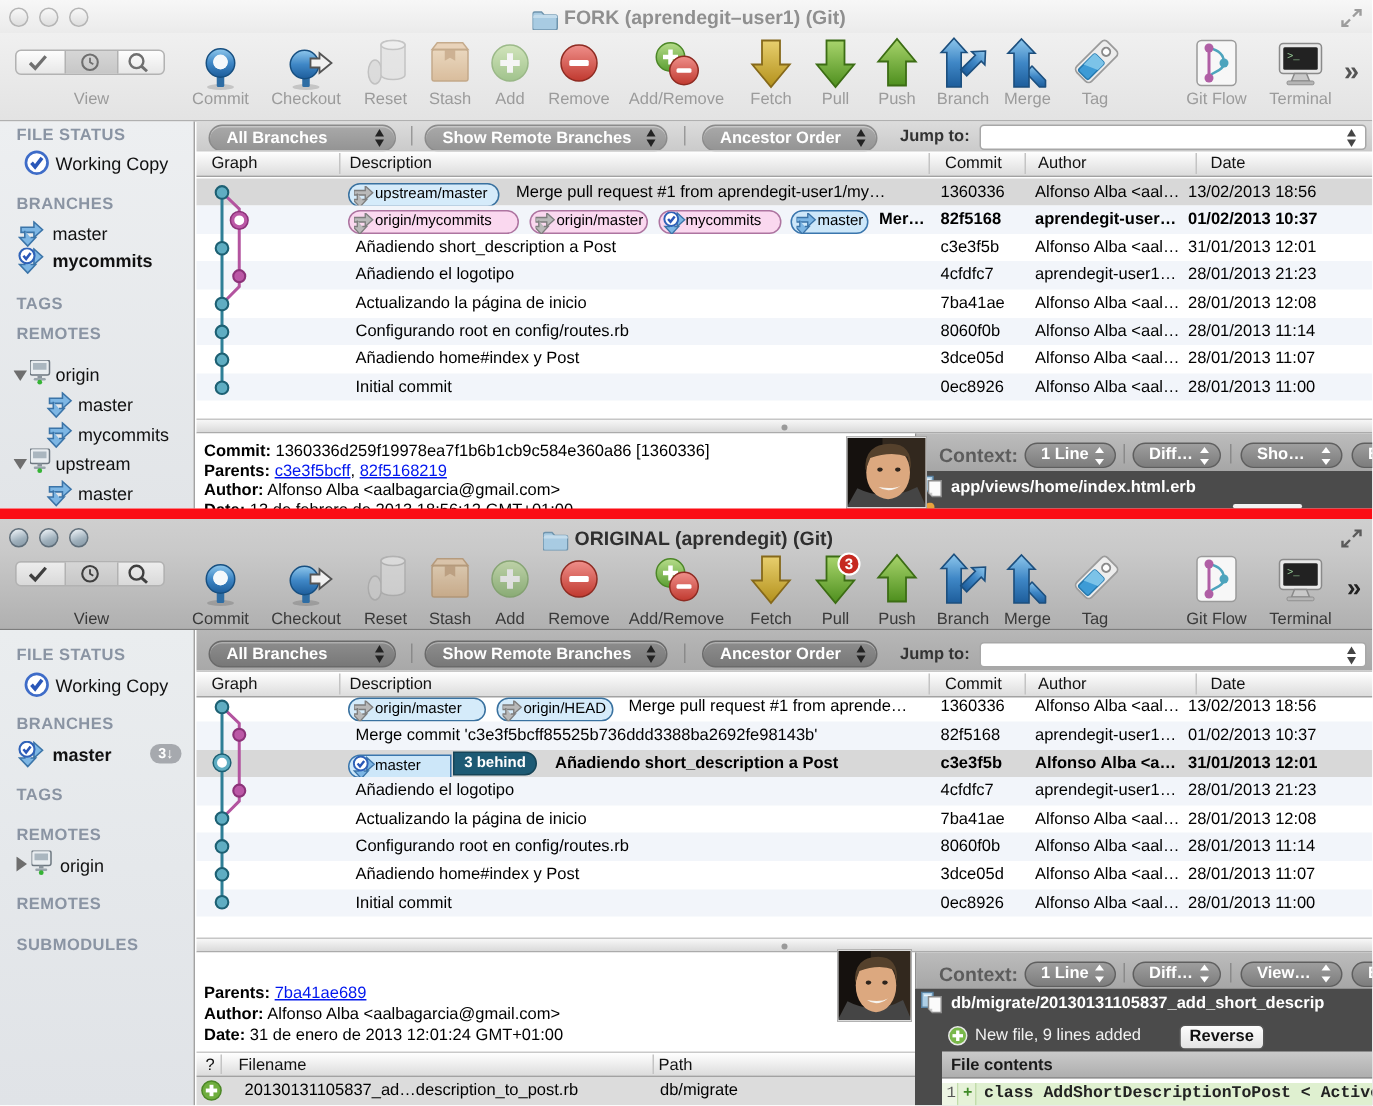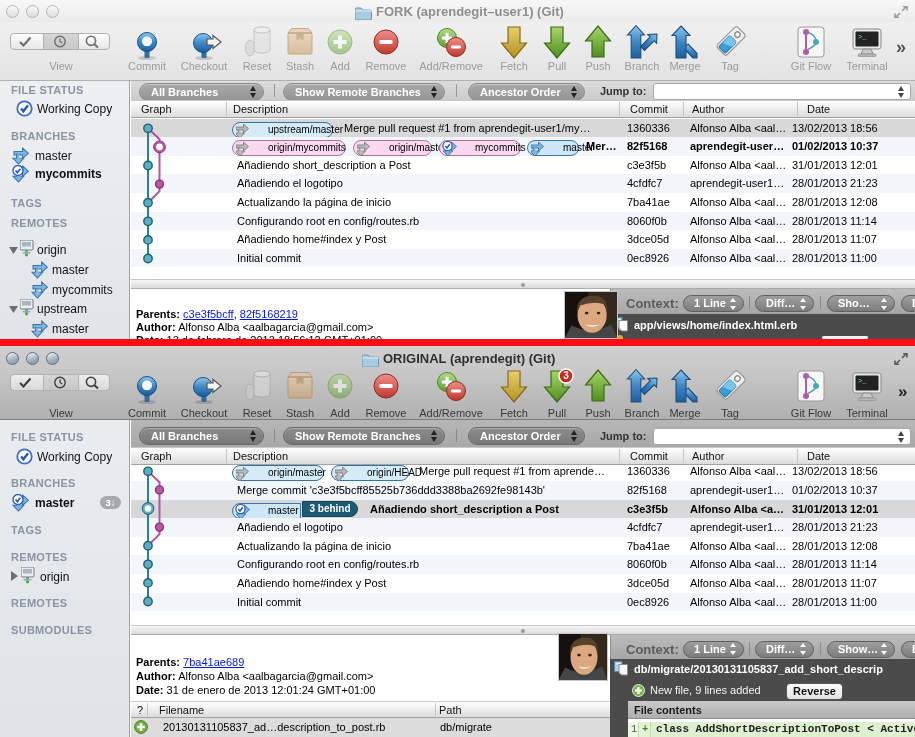--- a/index.html
+++ b/index.html
@@ -26,21 +26,21 @@
 .combo{position:absolute;background:#fff;border:1px solid #a7a7a7;border-radius:3px}
 .combo .spud:before{border-bottom-color:#444}.combo .spud:after{border-top-color:#444}
 .thead{position:absolute;background:linear-gradient(#ffffff,#dcdcdc);border-top:1px solid #c9c9c9;border-bottom:1px solid #a2a2a2;box-sizing:border-box}
 .thead span{position:absolute;top:2px;font-size:11px;color:#111}
 .thead i{position:absolute;top:1px;bottom:1px;width:1px;background:#c4c4c4}
 .row{position:absolute;left:0;width:100%;height:18.6px;font-size:11px;color:#000}
 .row span{position:absolute;top:3px;white-space:nowrap}
 .stripe{background:#f2f5fa}
 .sel{background:#d8d8d8}
 .pill{position:absolute;top:1px;height:14px;border-radius:8px;font-size:10px;font-weight:normal;line-height:14px;box-sizing:content-box;color:#000}
-.pill .pt{position:absolute;left:35px;top:0;white-space:nowrap}
+.pill .pt{position:absolute;left:17px;top:0;white-space:nowrap}
 .pill.blue{background:#d5ebfa;border:1.5px solid #39719f}
 .pill.pink{background:#fad8ef;border:1.5px solid #ad74a0}
 .pill.mast{background:#cde7f9;border:1.5px solid #3a76ad}
 .sbh{position:absolute;font-size:11px;font-weight:bold;color:#8a94a3;letter-spacing:.3px}
 .sbi{position:absolute;font-size:12px;color:#111;white-space:nowrap}
 .dtl{position:absolute;font-size:11px;color:#000;white-space:nowrap}
 .dtl b{font-weight:bold}
 .dtl a{color:#0016ee;text-decoration:underline}
 .ctxbar{position:absolute;background:linear-gradient(#bcbcbc,#a6a6a6)}
 .ctxlbl{position:absolute;font-size:13px;font-weight:bold;color:#5c5c5c}
@@ -412,20 +412,21 @@
         <circle cx="17" cy="120.9" r="4.2" fill="#5fadc2" stroke="#1d6073" stroke-width="1.4"></circle>
         <circle cx="17" cy="139.5" r="4.2" fill="#5fadc2" stroke="#1d6073" stroke-width="1.4"></circle>
         <circle cx="28.5" cy="65.1" r="4" fill="#bb58a6" stroke="#8c3379" stroke-width="1.4"></circle>
         <circle cx="28.5" cy="27.9" r="4.6" fill="#fff" stroke="#bb58a6" stroke-width="2.6"></circle>
         <circle cx="28.5" cy="27.9" r="5.9" fill="none" stroke="#8c3379" stroke-width="1"></circle>
       </svg>
       <div class="abs" style="left:131px;top:279px;width:784px;height:10px;background:linear-gradient(#f7f7f7,#dadada);border-top:1px solid #c6c6c6;border-bottom:1px solid #ababab;box-sizing:border-box">
         <span style="position:absolute;left:390px;top:3px;width:4px;height:4px;border-radius:50%;background:#9a9a9a"></span>
       </div>
       <div class="abs" style="left:131px;top:289px;width:479px;height:50px;background:#fff"></div>
+      <div class="dtl" style="left:136px;top:295px"><b>Commit:</b> 1360336d259f19978ea7f1b6b1cb9c584e360a86 [1360336]</div>
       <div class="dtl" style="left:136px;top:308px"><b>Parents:</b> <a>c3e3f5bcff</a>, <a>82f5168219</a></div>
       <div class="dtl" style="left:136px;top:321px"><b>Author:</b> Alfonso Alba &lt;aalbagarcia@gmail.com&gt;</div>
       <div class="dtl" style="left:136px;top:334px"><b>Date:</b> 13 de febrero de 2013 18:56:12 GMT+01:00</div>
       <div class="ctxbar" style="left:610px;top:289px;width:305px;height:25px;border-left:1px solid #8e8e8e;box-sizing:border-box"></div>
       <div class="ctxlbl" style="left:626px;top:296px">Context:</div>
       <div class="cpill" style="left:683px;top:295px;width:59px">
         <span class="tx">1 Line</span>
         <span class="spud"></span>
       </div>
       <div class="fsep" style="left:749px;top:296px;height:13px;background:#8a8a8a"></div>
@@ -700,21 +701,21 @@
         <span class="tx">1 Line</span>
         <span class="spud"></span>
       </div>
       <div class="fsep" style="left:749px;top:296.3px;height:13px;background:#8a8a8a"></div>
       <div class="cpill" style="left:755px;top:295.3px;width:57px">
         <span class="tx">Diff…</span>
         <span class="spud"></span>
       </div>
       <div class="fsep" style="left:820px;top:296.3px;height:13px;background:#8a8a8a"></div>
       <div class="cpill" style="left:827px;top:295.3px;width:66px">
-        <span class="tx">Show…</span>
+        <span class="tx">View…</span>
         <span class="spud"></span>
       </div>
       <div class="cpill" style="left:901px;top:295.3px;width:20px">
         <span class="tx">B</span>
       </div>
       <div class="darkbar" style="left:610px;top:313.3px;width:305px;height:78px"></div>
       <svg class="abs" style="left:614px;top:315.3px" width="16" height="15">
         <rect x="0.5" y="0.5" width="7.5" height="10" fill="#aecfe6" stroke="#5b84a4"></rect>
         <rect x="2" y="2" width="4.5" height="1.2" fill="#e8f2f9"></rect>
         <path d="M5 3.5 h8.5 v10.5 h-6 l-2.5 -2.5 z" fill="#fbfbfb" stroke="#8a8a8a"></path>

